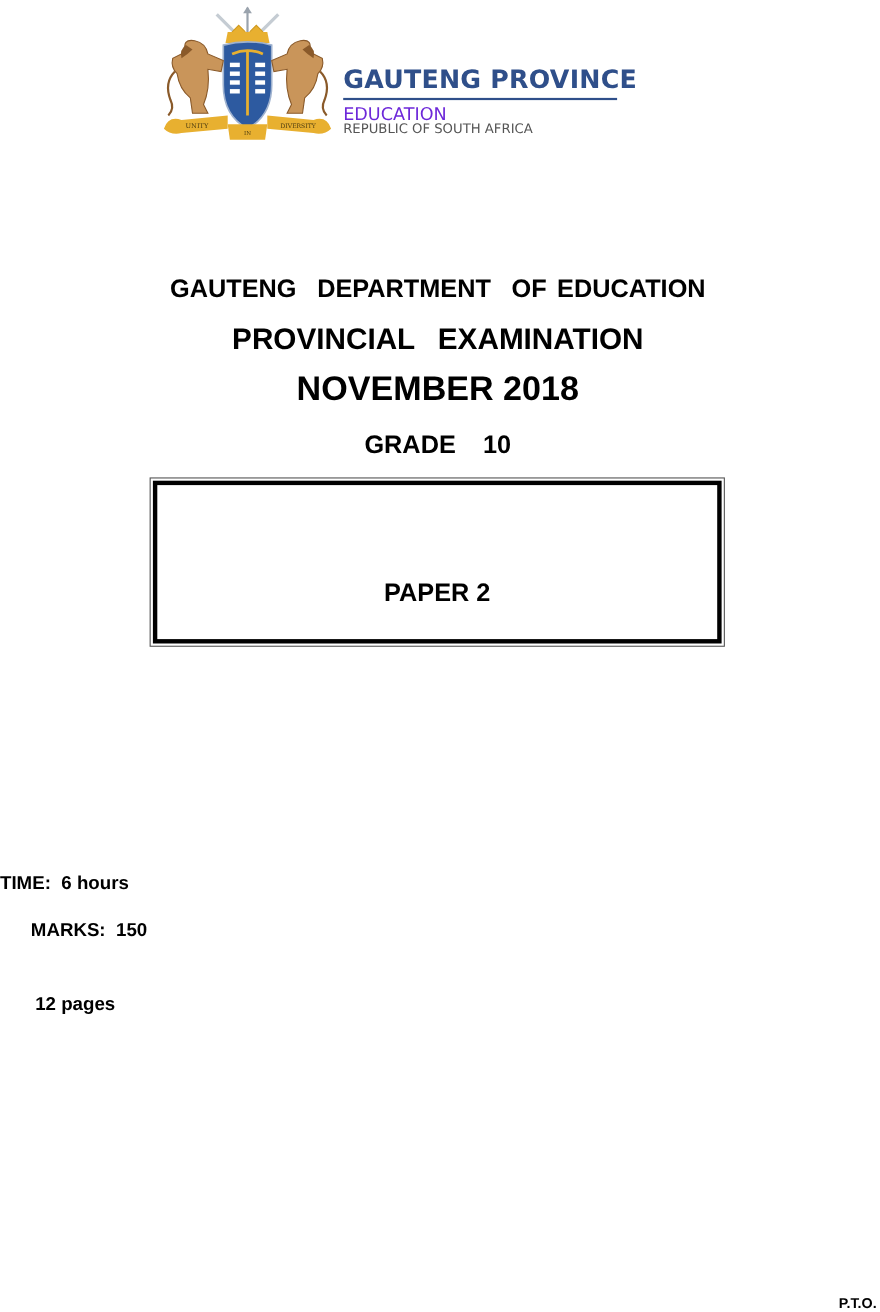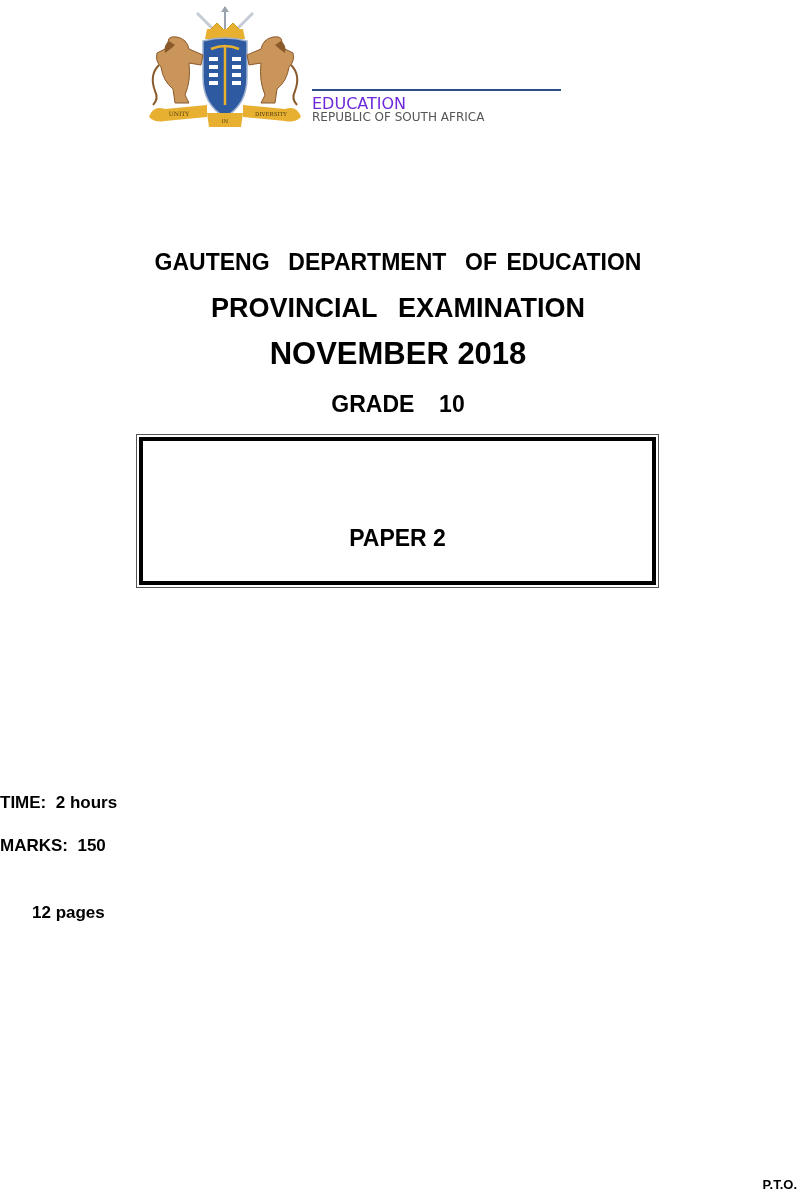--- a/index.html
+++ b/index.html
@@ -115,21 +115,21 @@
 
     
     .meta {
       position: absolute;
       left: 0;
       font-weight: bold;
       font-size: 17px;
       white-space: pre;
     }
     .m-time { top: 793px; }
-    .m-marks { top: 836px; }
+    .m-marks { top: 836px; padding-left: 28px; }
     .m-pages { top: 903px; padding-left: 32px; }
 
     .pto {
       position: absolute;
       right: 3px;
       top: 1177px;
       font-weight: bold;
       font-size: 13px;
       white-space: nowrap;
     }
@@ -170,33 +170,34 @@
     <path d="M14,60 Q4,70 10,86 Q14,94 8,100" stroke="#8a5a2a" stroke-width="2" fill="none"></path>
     <path d="M146,60 Q156,70 150,86 Q146,94 152,100" stroke="#8a5a2a" stroke-width="2" fill="none"></path>
 
     <path d="M4,112 Q8,100 20,104 L62,100 L62,112 L20,116 Q10,118 4,112 Z" fill="#e8b030"></path>
     <path d="M156,112 Q152,100 140,104 L98,100 L98,112 L140,116 Q150,118 156,112 Z" fill="#e8b030"></path>
     <path d="M62,108 L98,108 L96,122 L64,122 Z" fill="#e8b030"></path>
     <text x="34" y="111" font-size="6" fill="#4a3a10" text-anchor="middle" font-family="DejaVu Serif, serif">UNITY</text>
     <text x="80" y="118" font-size="5" fill="#4a3a10" text-anchor="middle" font-family="DejaVu Serif, serif">IN</text>
     <text x="126" y="111" font-size="5.5" fill="#4a3a10" text-anchor="middle" font-family="DejaVu Serif, serif">DIVERSITY</text>
   </svg>
+  <div class="brand-title">GAUTENG PROVINCE</div>
   <div class="brand-rule"></div>
   <div class="brand-edu">EDUCATION</div>
   <div class="brand-rsa">REPUBLIC OF SOUTH AFRICA</div>
 </div>
 
 <div class="heading h-dept" style="white-space:pre;">GAUTENG  DEPARTMENT  OF EDUCATION</div>
 <div class="heading h-prov" style="white-space:pre;">PROVINCIAL  EXAMINATION</div>
 <div class="heading h-month">NOVEMBER 2018</div>
 <div class="heading h-grade" style="white-space:pre;">GRADE  10</div>
 
 <div class="subject-box-outer">
   <div class="subject-box-inner">
     <div class="subject-line s-paper">PAPER 2</div>
   </div>
 </div>
 
-<div class="meta m-time">TIME:  2 hours</div>
+<div class="meta m-time">TIME:  6 hours</div>
 <div class="meta m-marks">MARKS:  150</div>
 <div class="meta m-pages">12 pages</div>
 
 <div class="pto">P.T.O.</div>
 
 </body></html>

